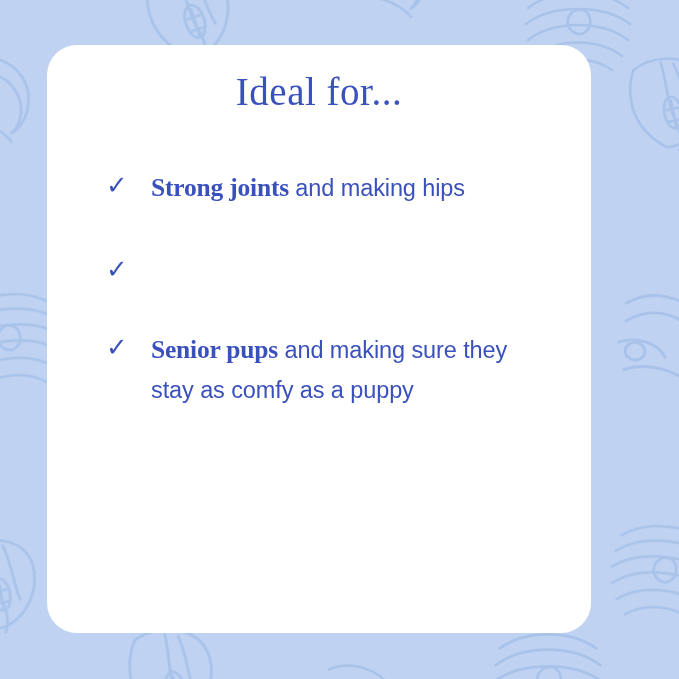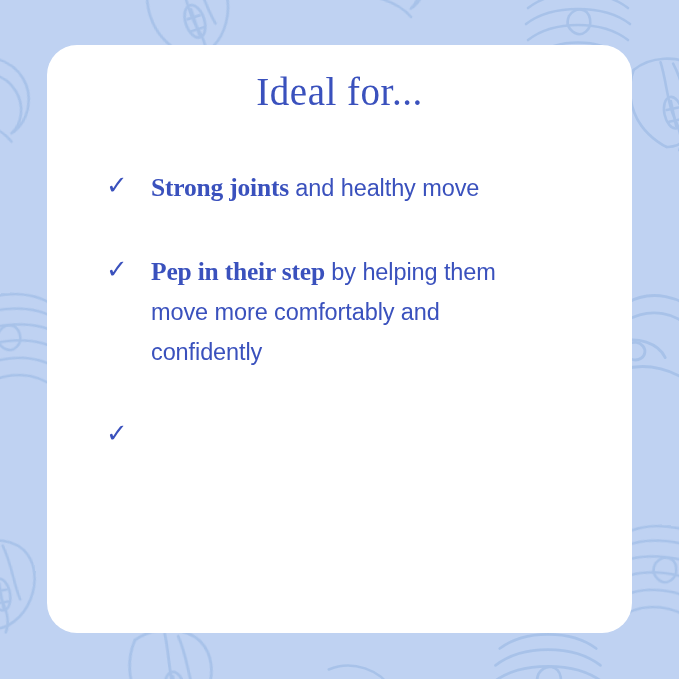--- a/index.html
+++ b/index.html
@@ -24,21 +24,21 @@
     height: 679px;
     z-index: 0;
     pointer-events: none;
   }
 
   
   #card {
     position: absolute;
     left: 47px;
     top: 45px;
-    width: 585px;
+    width: 544px;
     height: 588px;
     background: #ffffff;
     border-radius: 30px;
     z-index: 1;
   }
 
   #card-title {
     position: absolute;
     left: 0;
     right: 0;
@@ -179,29 +179,29 @@
 
 <div id="card">
 
   <h1 id="card-title">Ideal for...</h1>
 
   <ul id="benefit-list">
 
     <li class="benefit-item">
       <span class="check-icon">✓</span>
       <span class="benefit-text">
-        <span class="benefit-lead">Strong joints</span><span class="benefit-rest"> and healthy move</span>
+        <span class="benefit-lead">Strong joints</span><span class="benefit-rest"> and making hips</span>
       </span>
+    </li>
+
+    <li class="benefit-item">
+      <span class="check-icon">✓</span>
     </li>
 
     <li class="benefit-item">
       <span class="check-icon">✓</span>
       <span class="benefit-text">
-        <span class="benefit-lead">Pep in their step</span><span class="benefit-rest"> by helping them move more comfortably and confidently</span>
+        <span class="benefit-lead">Senior pups</span><span class="benefit-rest"> and making sure they stay as comfy as a puppy</span>
       </span>
     </li>
 
-    <li class="benefit-item">
-      <span class="check-icon">✓</span>
-    </li>
-
   </ul>
 </div>
 
 </body></html>

